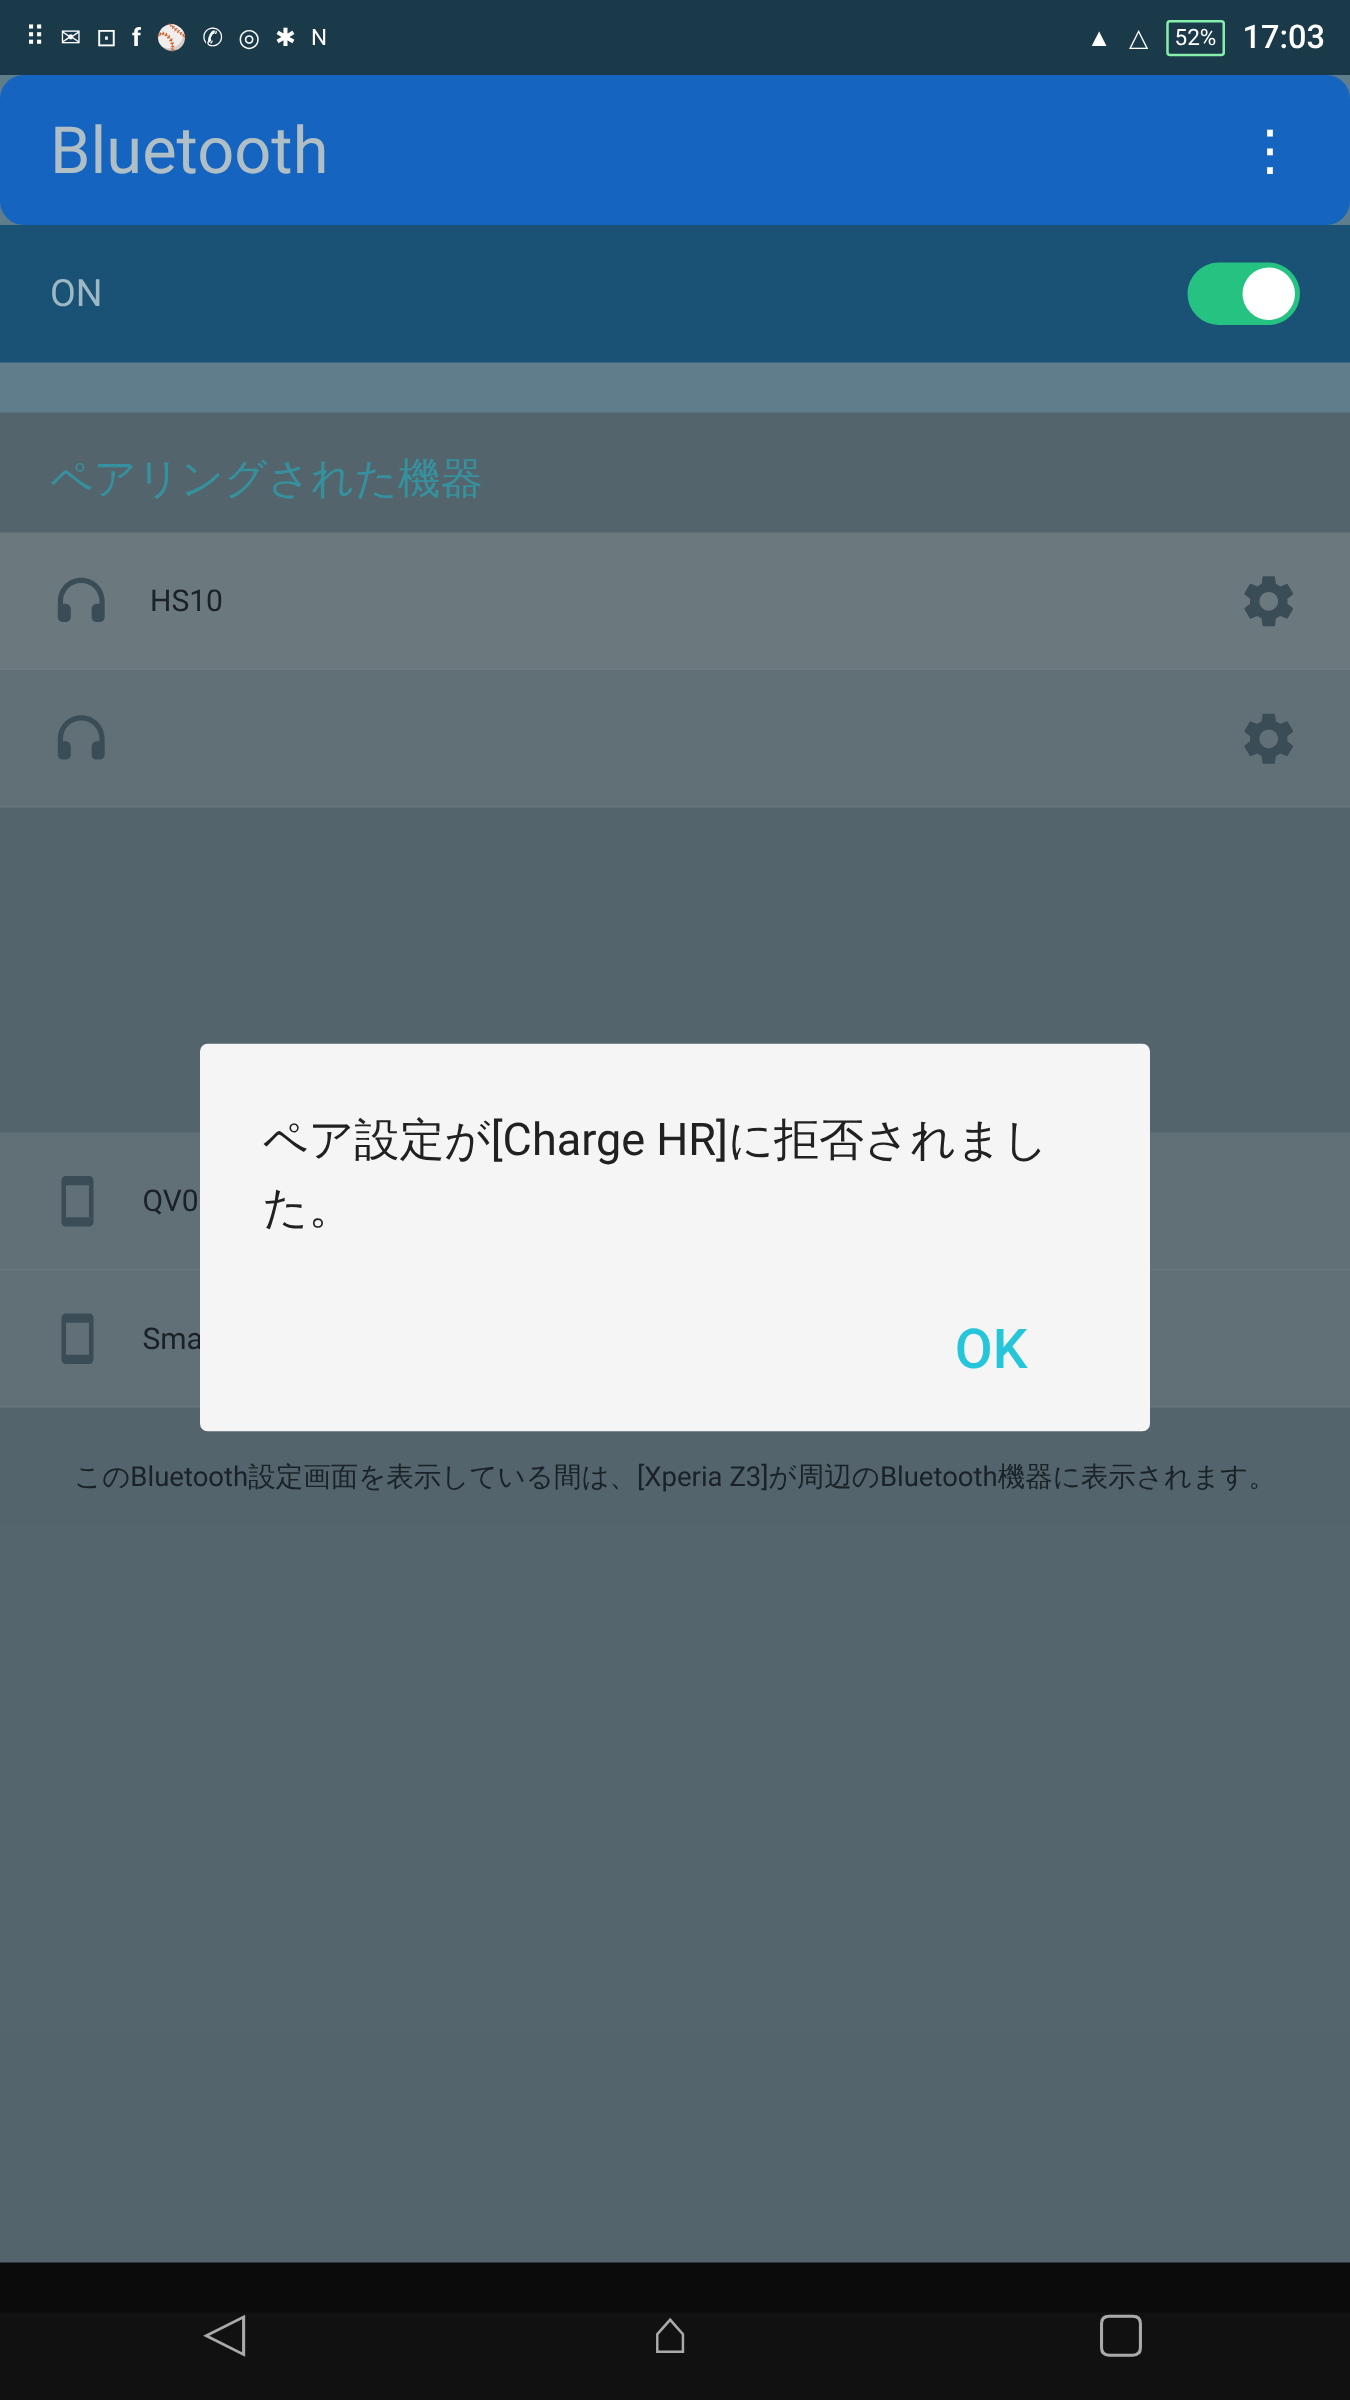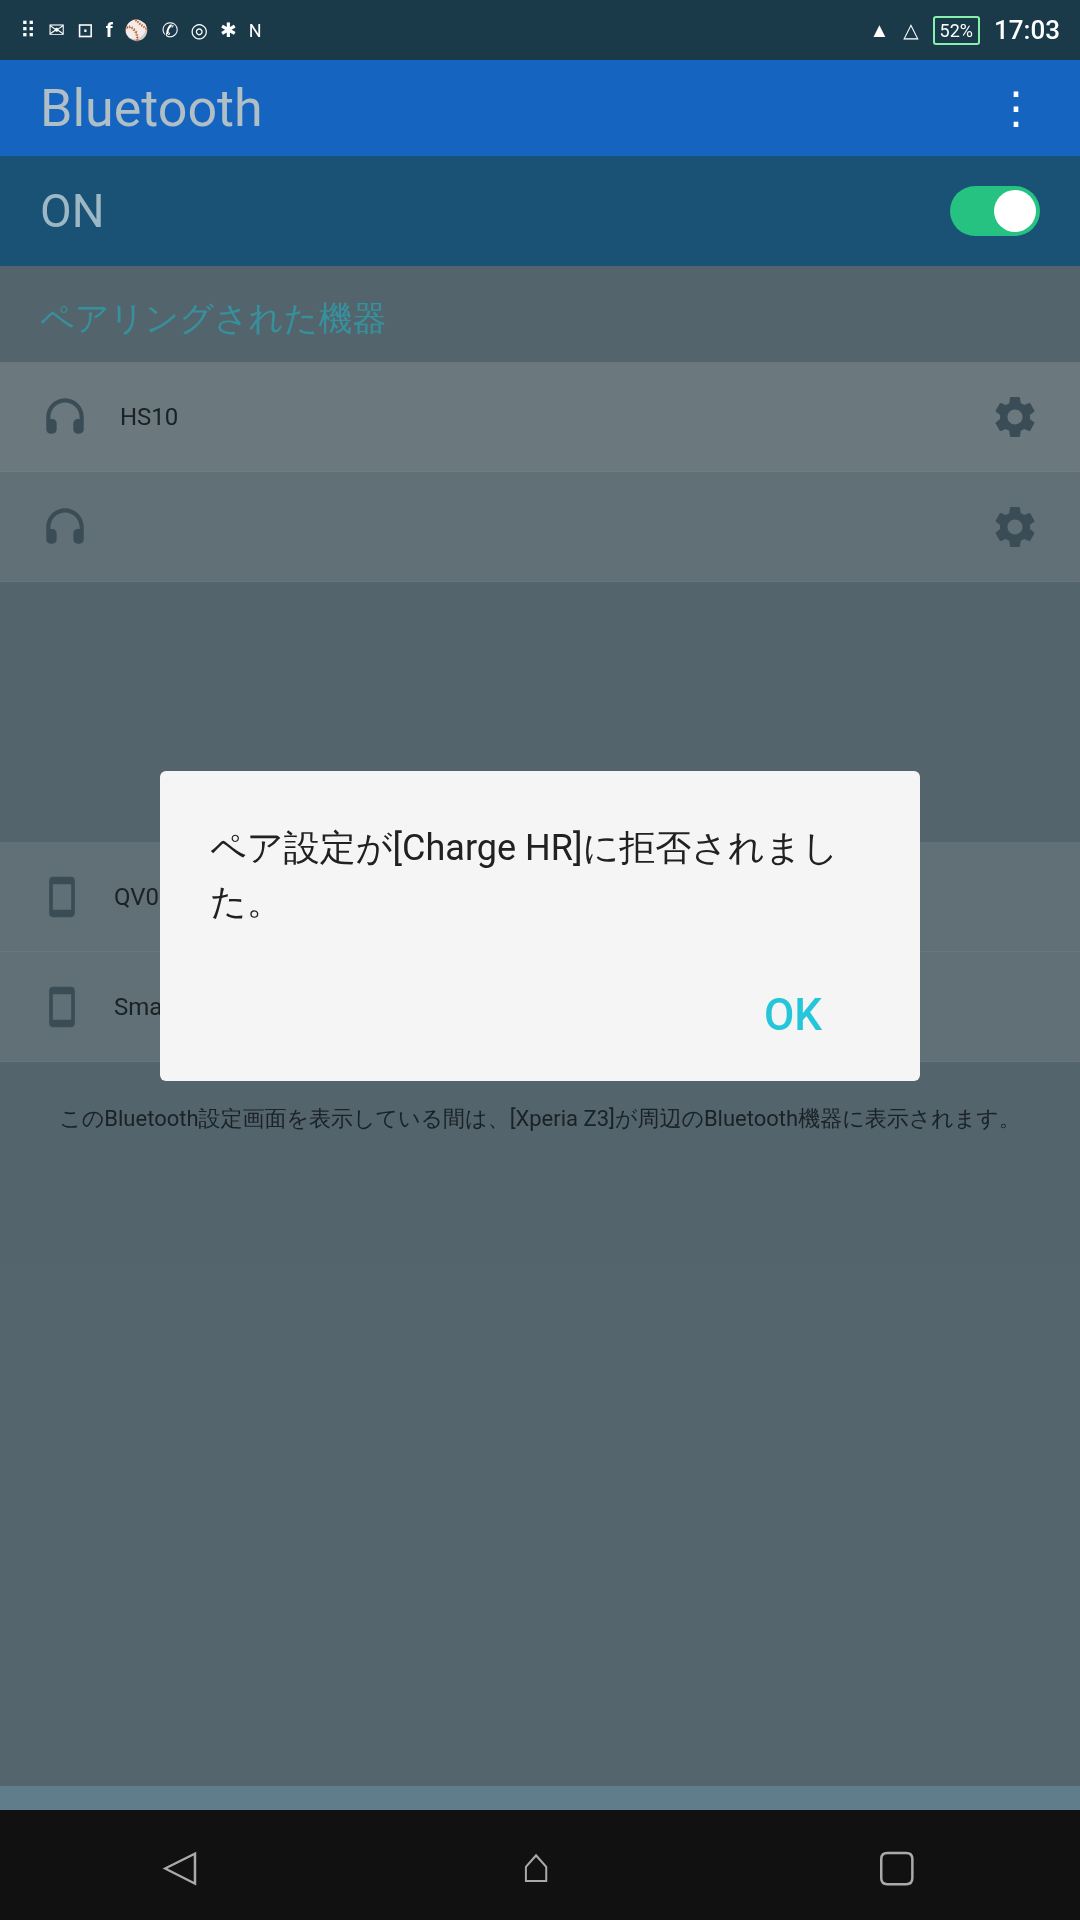--- a/index.html
+++ b/index.html
@@ -53,26 +53,27 @@
 
     .time-text {
       font-size: 26px;
       font-weight: 500;
       color: white;
     }
 
     
     .app-bar {
       width: 100%;
-      height: 96px;
+      height: 120px;
       background: #1565c0;
       display: flex;
       align-items: center;
       justify-content: space-between;
       padding: 0 40px;
+      border-radius: 19px;
     }
 
     .app-bar-title {
       color: #b0bec5;
       font-size: 52px;
       font-weight: 400;
     }
 
     .app-bar-menu {
       color: white;
@@ -87,21 +88,21 @@
       height: 110px;
       background: #1a5276;
       display: flex;
       align-items: center;
       justify-content: space-between;
       padding: 0 40px;
     }
 
     .toggle-label {
       color: #9db8c5;
-      font-size: 46px;
+      font-size: 30px;
     }
 
     .toggle-switch {
       width: 90px;
       height: 50px;
       background: #26c281;
       border-radius: 25px;
       position: relative;
       cursor: pointer;
     }
@@ -123,20 +124,21 @@
       background: #78909c;
       flex: 1;
       position: relative;
     }
 
     
     .section-header {
       padding: 30px 40px 20px;
       color: #4dd0e1;
       font-size: 34px;
+      margin-top: 40px;
     }
 
     
     .device-item {
       width: 100%;
       height: 110px;
       background: rgba(255,255,255,0.15);
       display: flex;
       align-items: center;
       padding: 0 40px;

